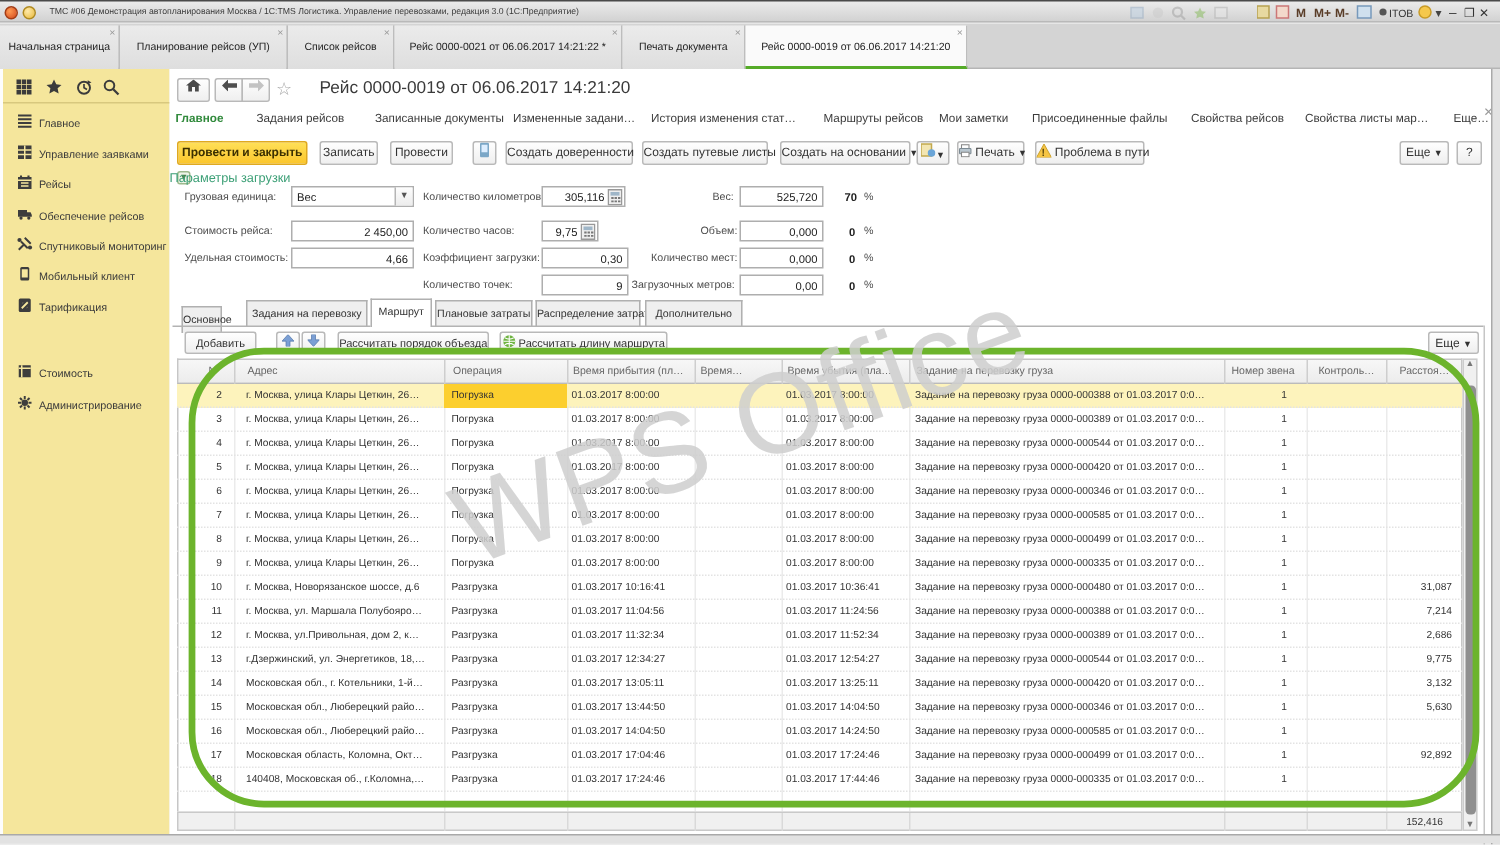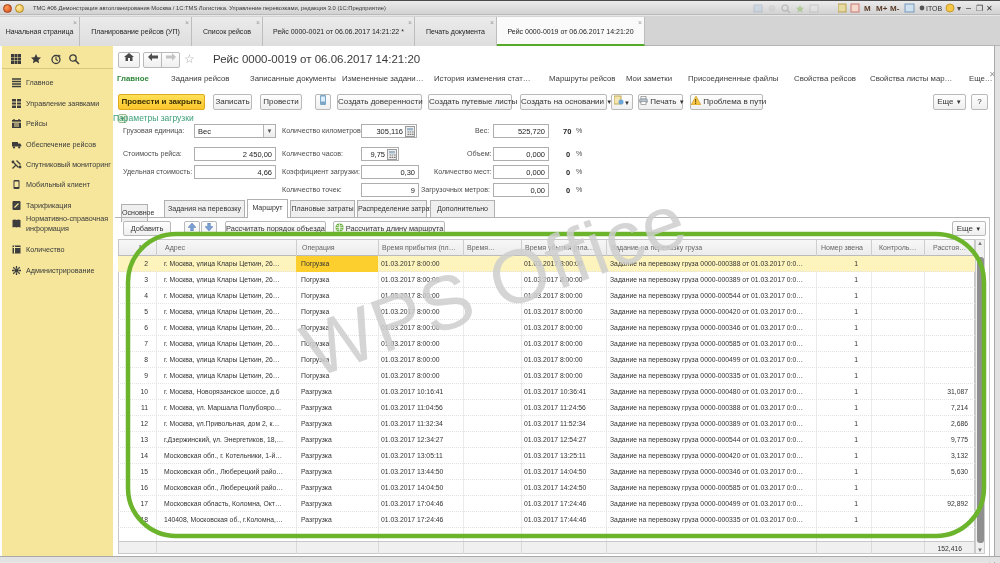--- a/index.html
+++ b/index.html
@@ -143,27 +143,24 @@
           <circle cx="9" cy="8" r="1.4" fill="#3d3d3d"></circle>
         </svg></span><span class="sblbl">Спутниковый мониторинг</span></div>
 <div class="sbi" style="top:129px"><span class="sbico"><svg width="11" height="11" viewBox="0 0 11 11">
           <rect x="2.5" y="1" width="6" height="9" rx="1" fill="#3d3d3d"></rect>
           <rect x="3.5" y="2.5" width="4" height="5.5" fill="#f6e79e"></rect>
         </svg></span><span class="sblbl">Мобильный клиент</span></div>
 <div class="sbi" style="top:150px"><span class="sbico"><svg width="11" height="11" viewBox="0 0 11 11">
           <rect x="1.5" y="1" width="8" height="9" rx="1" fill="#3d3d3d"></rect>
           <path d="M3.5 7.5l4-4M4 4l.1.1M7 7l.1.1" stroke="#f6e79e" stroke-width="1.2"></path>
         </svg></span><span class="sblbl">Тарификация</span></div>
-<div class="sbi" style="top:168px;height:22px"><span class="sbico"><svg width="11" height="11" viewBox="0 0 11 11">
-          <path d="M1.5 2c1.5-.8 3-.8 4 0v7.5c-1-.8-2.5-.8-4 0zM9.5 2c-1.5-.8-3-.8-4 0v7.5c1-.8 2.5-.8 4 0z" fill="#3d3d3d"></path>
-        </svg></span><span class="sblbl" style="line-height:10px;display:inline-block;vertical-align:middle">Нормативно-справочная<br>информация</span></div>
 <div class="sbi" style="top:194px"><span class="sbico"><svg width="11" height="11" viewBox="0 0 11 11">
           <rect x="1.5" y="1.5" width="8" height="8" fill="#3d3d3d"></rect>
           <path d="M1.5 3.5h8M3.5 1.5v8" stroke="#f6e79e" stroke-width="1"></path>
-        </svg></span><span class="sblbl">Количество</span></div>
+        </svg></span><span class="sblbl">Стоимость</span></div>
 <div class="sbi" style="top:215px"><span class="sbico"><svg width="11" height="11" viewBox="0 0 11 11">
           <circle cx="5.5" cy="5.5" r="2.2" fill="#3d3d3d"></circle>
           <path d="M5.5 1v2M5.5 8v2M1 5.5h2M8 5.5h2M2.3 2.3l1.4 1.4M7.3 7.3l1.4 1.4M8.7 2.3L7.3 3.7M3.7 7.3L2.3 8.7" stroke="#3d3d3d" stroke-width="1.3"></path>
         </svg></span><span class="sblbl">Администрирование</span></div>
 </div>
 <div id="main">
 
  <div class="btn" style="left:5px;top:6px;width:22px;line-height:13px"><svg width="10" height="9" viewBox="0 0 10 9">
         <path d="M5 0L0 4h1.5v4h2.5V5h2v3h2.5V4H10z" fill="#4a4a4a"></path>
       </svg></div>

